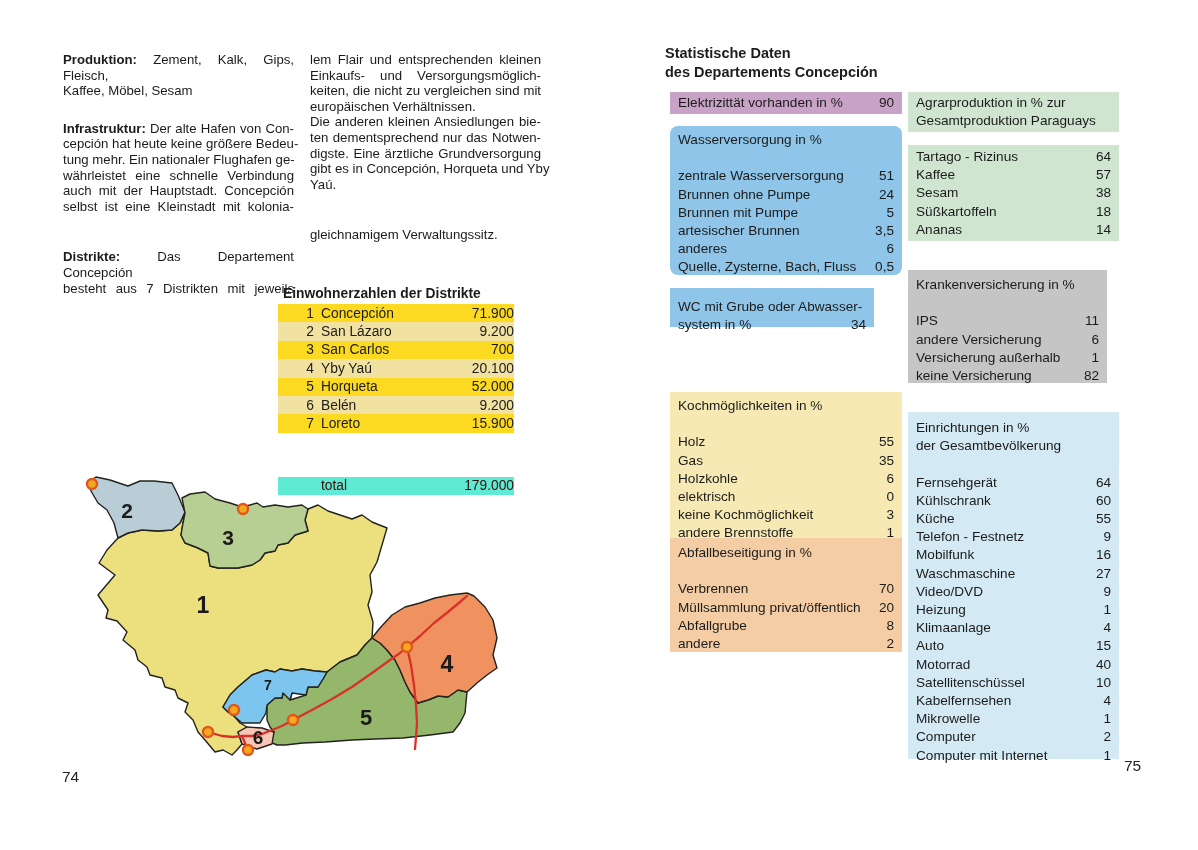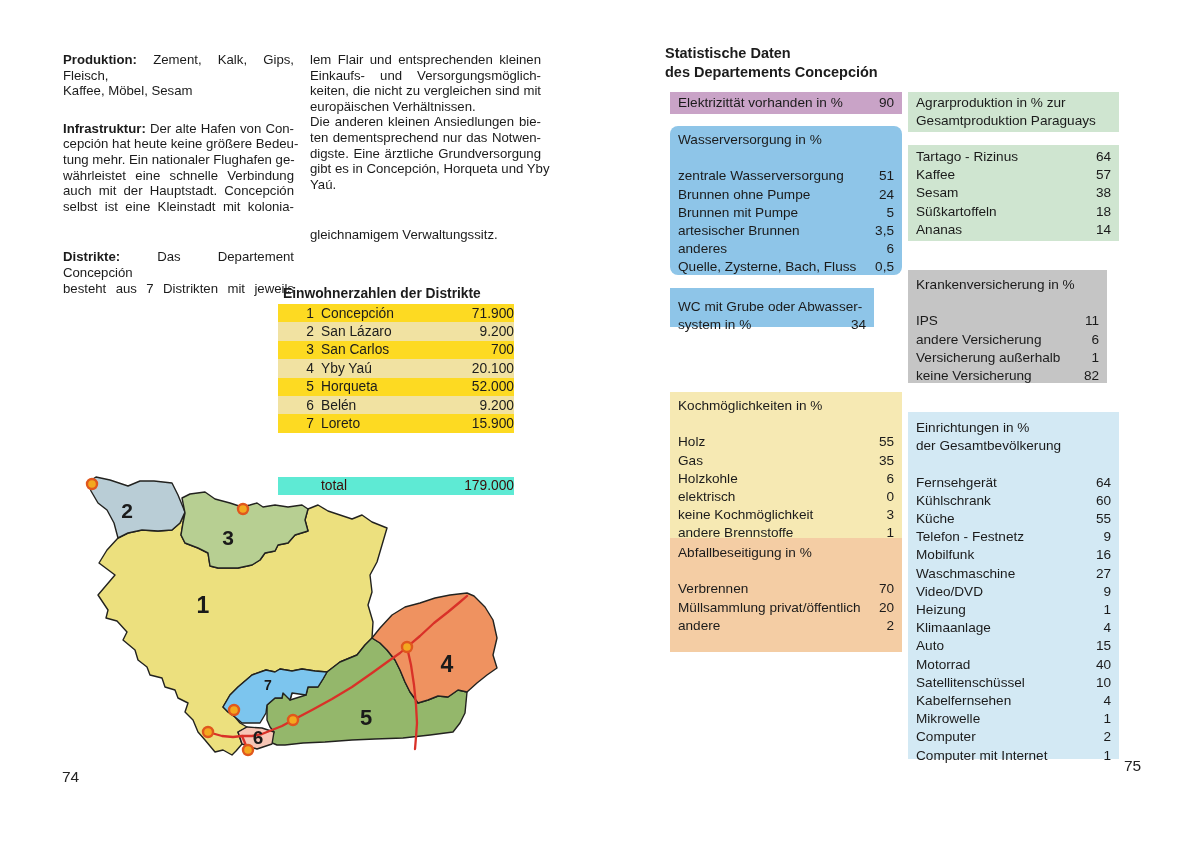--- a/index.html
+++ b/index.html
@@ -242,20 +242,24 @@
   <div class="sblank"></div>
   <div class="srow">
       <span>Verbrennen</span>
       <span class="v">70</span>
     </div>
   <div class="srow">
       <span>Müllsammlung privat/öffentlich</span>
       <span class="v">20</span>
     </div>
   <div class="srow">
+      <span>Abfallgrube</span>
+      <span class="v">8</span>
+    </div>
+  <div class="srow">
       <span>andere</span>
       <span class="v">2</span>
     </div>
 </div>
 
 <div class="abs sbox c-green" style="left:908px;top:92px;width:211px;height:40px;padding-top:2px;box-sizing:border-box;">
   <div class="shead">Agrarproduktion in % zur</div>
   <div class="shead">Gesamtproduktion Paraguays</div>
 </div>
 

